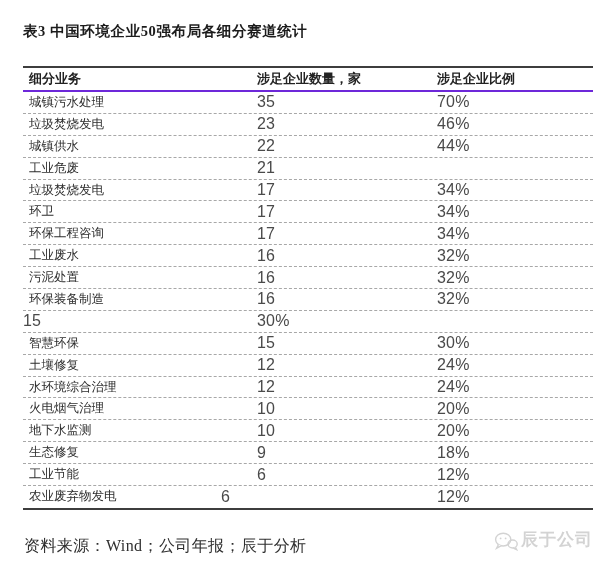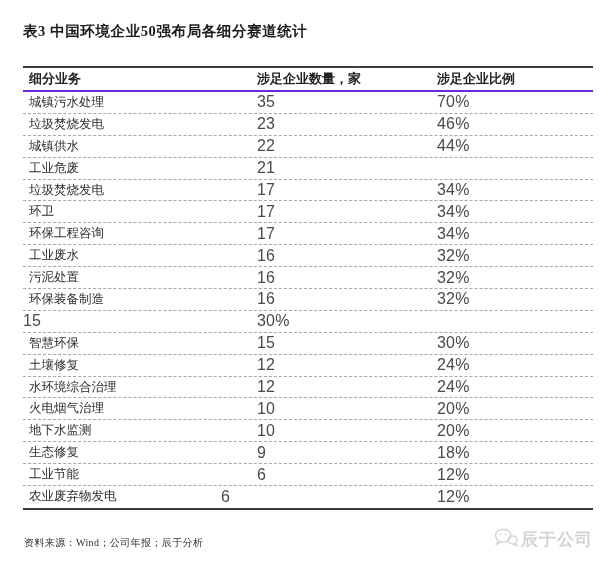--- a/index.html
+++ b/index.html
@@ -35,25 +35,25 @@
   .trow:last-child{border-bottom:none;gap:36px;}
   .c1{padding-left:6px;text-align:left;}
   .c2{}
   .c3{text-align:left;padding-right:3px;}
   .num{
     font-family:"Liberation Sans", sans-serif;
     font-size:16px;color:#4a4a4a;letter-spacing:0.2px;
   }
   .footer{
     position:absolute;left:24px;top:536px;
-    font-size:10px;color:#2f2f2f;letter-spacing:0.4px;text-align:center;
+    font-size:16px;color:#2f2f2f;letter-spacing:0.4px;text-align:center;
   }
   .watermark{
     position:absolute;right:7px;top:528px;
-    display:flex;align-items:flex-start;gap:3px;
+    display:flex;align-items:flex-end;gap:3px;
     color:#d3d3d3;font-size:17px;font-weight:bold;
     letter-spacing:1px;
   }
   .watermark svg{display:block;}
 </style>
 </head>
 <body>
 
 <div class="page">
 

